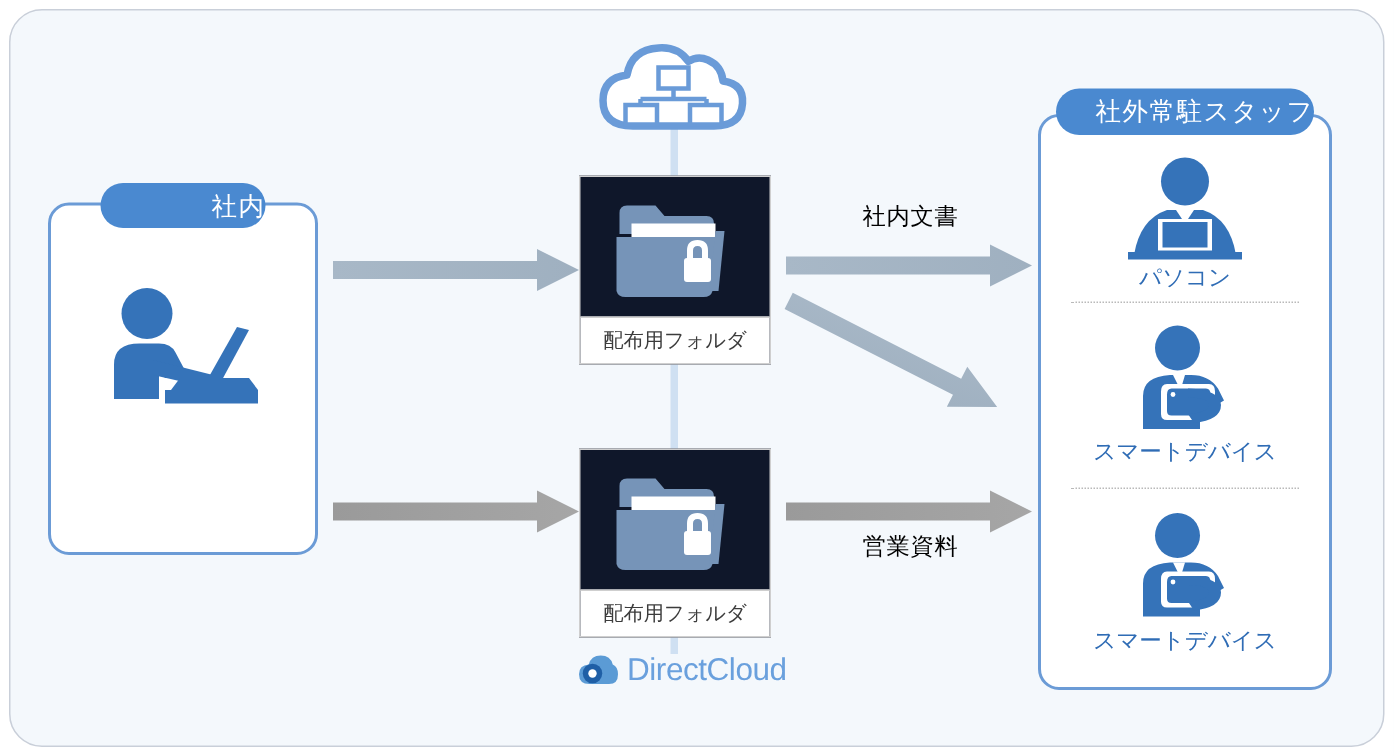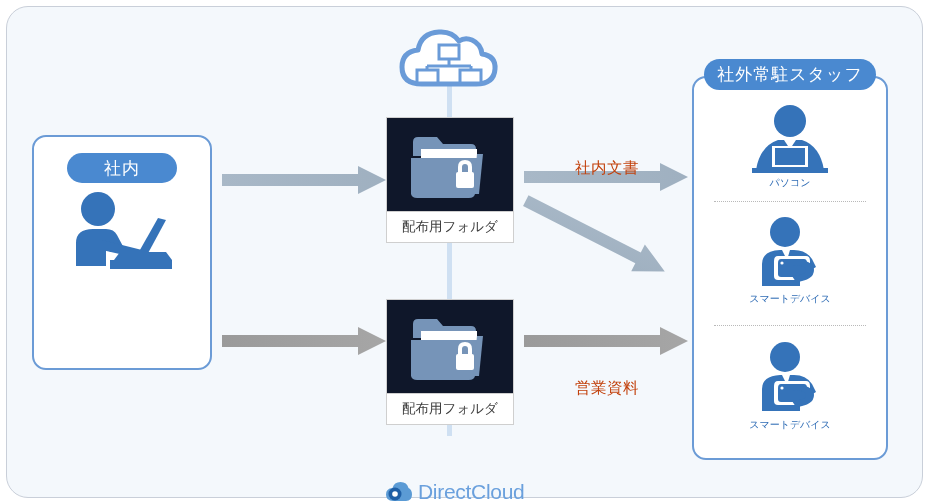--- a/index.html
+++ b/index.html
@@ -35,33 +35,33 @@
     border-radius:14px;
   }
 
   
   .badge{
     position:absolute;
     box-sizing:border-box;
     background:#4a89d0;
     color:#ffffff;
     border-radius:999px;
-    display:flex;align-items:center;justify-content:center;
+    display:flex;align-items:center;justify-content:flex-end;
     font-size:17px;
     letter-spacing:1px;
     white-space:nowrap;
     z-index:6;
   }
 
   
   .cardlabel{
     position:absolute;
     text-align:center;
     color:#3c3c3c;
-    font-size:10px;
+    font-size:15px;
     white-space:nowrap;
   }
   .bluelabel{color:#2f6cb5;}
 
   
   .folderbox{
     position:absolute;
     box-sizing:border-box;
     background:#0f172a;
     border:1px solid #cfcfcf;
@@ -90,53 +90,51 @@
   .dotdiv{
     position:absolute;
     height:0;
     border-top:1px dotted #b9b9b9;
   }
 
   
   .arrowlabel{
     position:absolute;
     font-size:15.5px;
-    color:#c2410c;
+    color:#000000;
     white-space:nowrap;
     letter-spacing:.5px;
-    margin-top:24px;
   }
 
   
   .dclogo{
     position:absolute;
     display:flex;align-items:center;gap:5px;
     font-size:21px;
     color:#6aa0dd;
     letter-spacing:-.3px;
     white-space:nowrap;
-    margin-top:45px;
   }
 
   svg{display:block;overflow:visible;}
 </style>
 </head>
 <body>
 
 <div id="stage">
 
   <div class="frame"></div>
 
   <div class="vline abs" style="left:447px;top:85px;height:37px;"></div>
   <div class="vline abs" style="left:447px;top:242px;height:62px;"></div>
   <div class="vline abs" style="left:447px;top:424px;height:12px;"></div>
 
   <div class="panel" style="left:32px;top:135px;width:180px;height:235px;"></div>
 
-  <div class="badge" style="left:67px;top:122px;width:110px;height:30px;margin-top:31px;">
+  <div class="badge" style="left:67px;top:122px;width:110px;height:30px;">
     <span>社内</span>
   </div>
 
   <div class="abs" style="left:62px;top:188px;width:120px;height:90px;">
     <svg width="120" height="90" viewBox="0 0 120 90">
 
       <circle cx="36" cy="21" r="17" fill="#3573b9"></circle>
 
       <path d="M14 78 L14 55 Q14 41 31 41 L44 41 Q52 41 55 47 L64 64 L48 64 L44 57 L44 78 Z" fill="#3573b9"></path>
 

